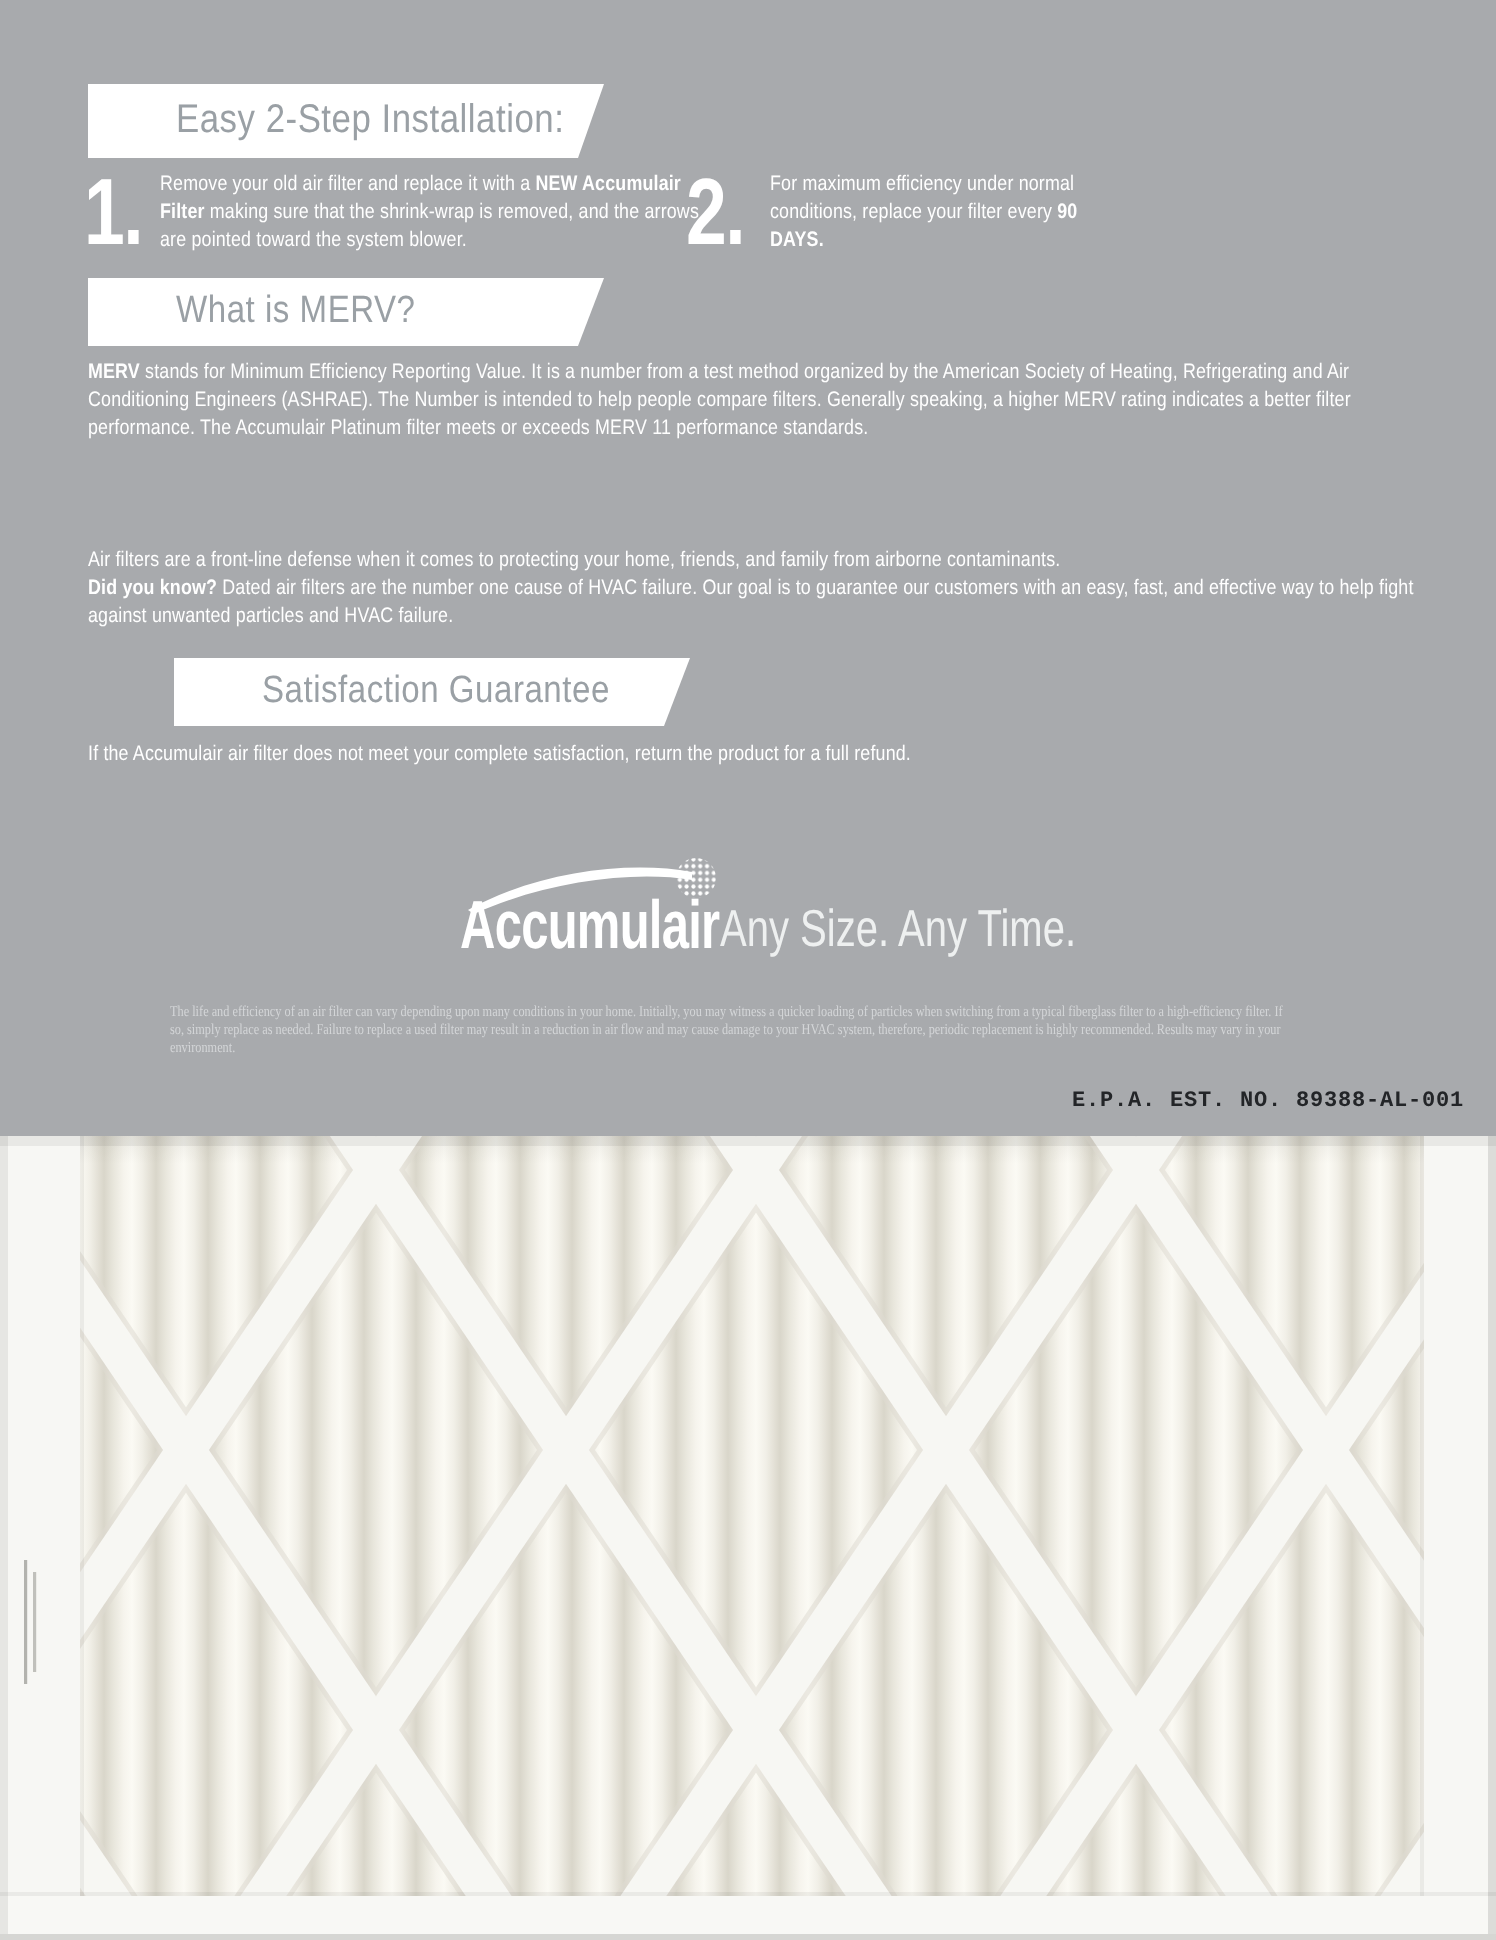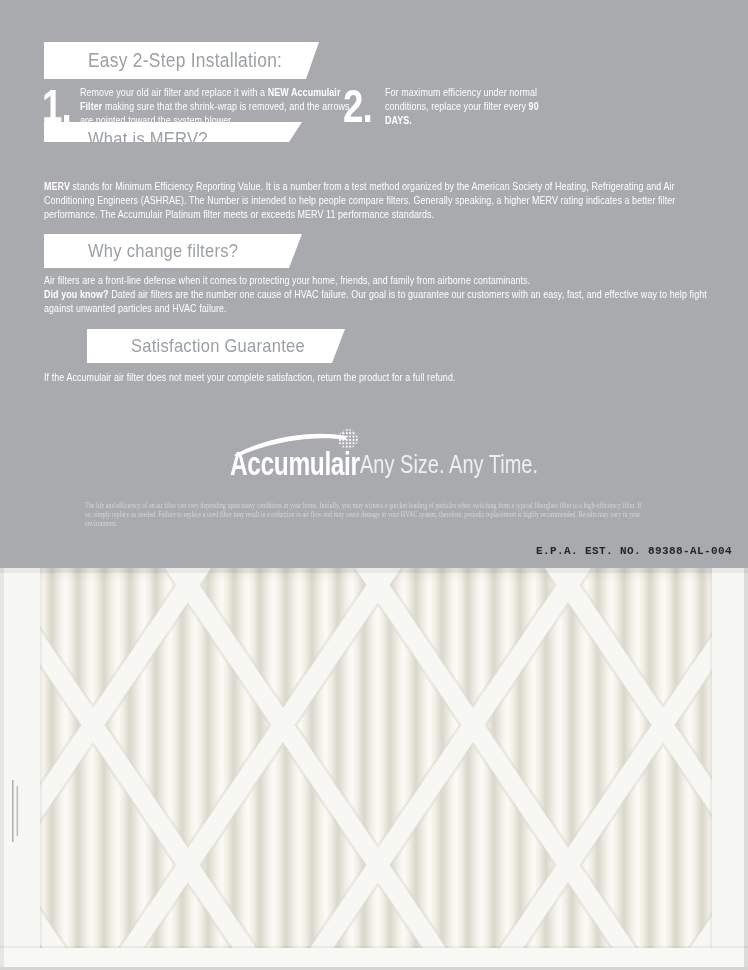--- a/index.html
+++ b/index.html
@@ -68,50 +68,47 @@
   }
   .lattice { position:absolute; inset:0; }
 </style>
 </head>
 <body>
 
 <div class="poster">
 
   <div class="info">
 
-    <div class="banner" style="top:42px; width:258px; height:37px;padding-left:17px;">
+    <div class="banner" style="top:42px; width:258px; height:37px;">
       <span class="t" style="top:7px; font-size:20px;">Easy 2-Step Installation:</span>
     </div>
 
     <div class="stepnum" style="left:42px; top:84px;">1.</div>
     <div class="para" style="left:80px; top:86px;">
       <span class="line"><span>Remove your old air filter and replace it with a </span><span class="b">NEW Accumulair</span></span>
       <span class="line"><span class="b">Filter</span><span> making sure that the shrink-wrap is removed, and the arrows</span></span>
       <span class="line">are pointed toward the system blower.</span>
     </div>
 
     <div class="stepnum" style="left:343px; top:84px;">2.</div>
     <div class="para" style="left:385px; top:86px;">
       <span class="line">For maximum efficiency under normal</span>
       <span class="line"><span>conditions, replace your filter every </span><span class="b">90</span></span>
       <span class="line b">DAYS.</span>
     </div>
 
-    <div class="banner" style="top:122px; width:258px; height:20px;">
+    <div class="banner" style="top:139px; width:258px; height:34px;">
       <span class="t" style="top:6px; font-size:19px;">What is MERV?</span>
     </div>
     <div class="para" style="left:44px; top:180px;">
       <span class="line"><span class="b">MERV</span><span> stands for Minimum Efficiency Reporting Value. It is a number from a test method organized by the American Society of Heating, Refrigerating and Air</span></span>
       <span class="line">Conditioning Engineers (ASHRAE). The Number is intended to help people compare filters. Generally speaking, a higher MERV rating indicates a better filter</span>
       <span class="line">performance. The Accumulair Platinum filter meets or exceeds MERV 11 performance standards.</span>
     </div>
 
-    <div class="banner" style="top:234px; width:258px; height:34px;">
-      <span class="t" style="top:6px; font-size:19px;">Why change filters?</span>
-    </div>
     <div class="para" style="left:44px; top:274px;">
       <span class="line">Air filters are a front-line defense when it comes to protecting your home, friends, and family from airborne contaminants.</span>
       <span class="line"><span class="b">Did you know?</span><span> Dated air filters are the number one cause of HVAC failure. Our goal is to guarantee our customers with an easy, fast, and effective way to help fight</span></span>
       <span class="line">against unwanted particles and HVAC failure.</span>
     </div>
 
     <div class="banner" style="top:329px; width:258px; height:34px;margin-left:43px;">
       <span class="t" style="top:6px; font-size:19px;">Satisfaction Guarantee</span>
     </div>
     <div class="para" style="left:44px; top:371px;">
@@ -129,21 +126,21 @@
       <circle cx="122" cy="11" r="10" fill="url(#halftone)"></circle>
     </svg>
     <div class="brand-tagline">Any Size. Any Time.</div>
 
     <div class="disclaimer">
       <span class="line">The life and efficiency of an air filter can vary depending upon many conditions in your home. Initially, you may witness a quicker loading of particles when switching from a typical fiberglass filter to a high-efficiency filter. If</span>
       <span class="line">so, simply replace as needed. Failure to replace a used filter may result in a reduction in air flow and may cause damage to your HVAC system, therefore, periodic replacement is highly recommended. Results may vary in your</span>
       <span class="line">environment.</span>
     </div>
 
-    <div class="epa">E.P.A. EST. NO. 89388-AL-004</div>
+    <div class="epa">E.P.A. EST. NO. 89388-AL-001</div>
   </div>
 
   <div class="photo">
     <div class="pleats"></div>
     <svg class="lattice" viewBox="0 0 748 402" preserveAspectRatio="none">
       <defs>
         <pattern id="lat" x="-2" y="17" width="190" height="280" patternUnits="userSpaceOnUse">
           <g stroke="#dedbd1" stroke-width="24" opacity="0.55">
             <line x1="0" y1="0" x2="190" y2="280"></line>
             <line x1="190" y1="0" x2="0" y2="280"></line>

